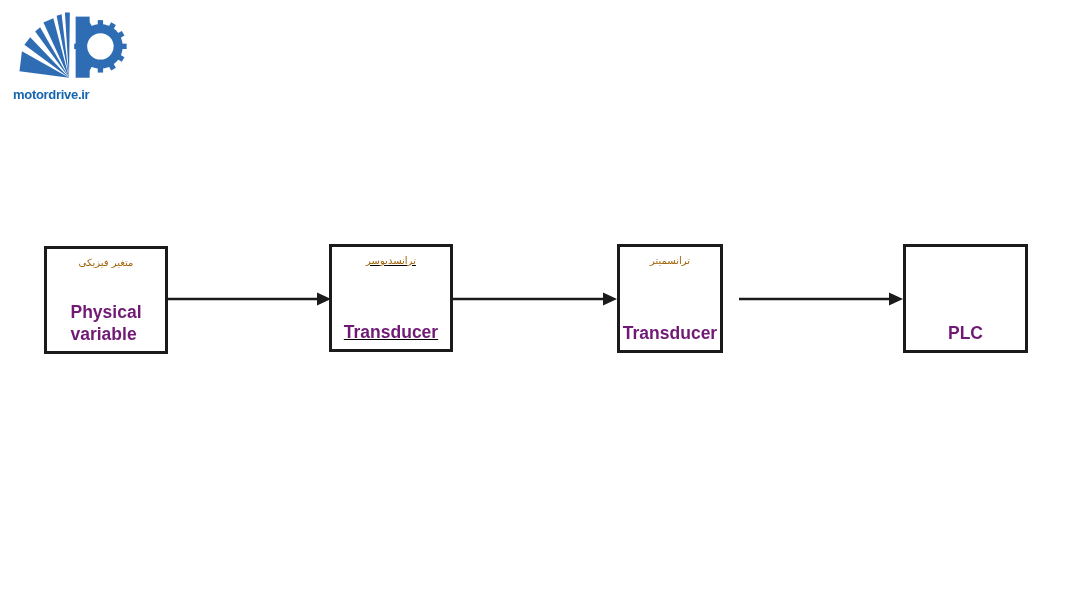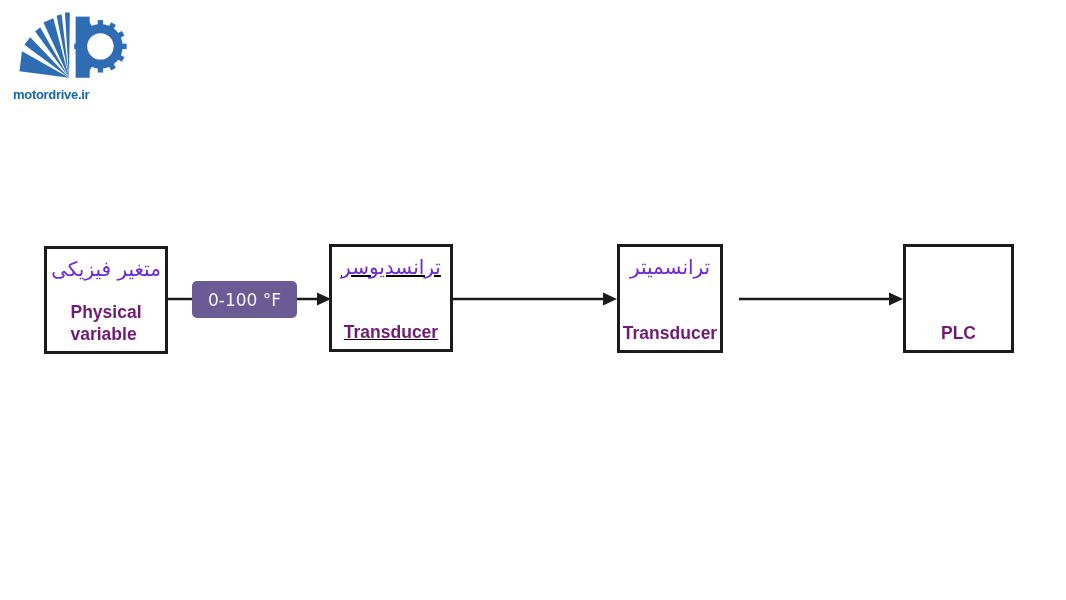--- a/index.html
+++ b/index.html
@@ -32,26 +32,26 @@
     border: 3px solid #1b1b1b;
     display: flex;
     flex-direction: column;
     align-items: center;
     justify-content: space-between;
     padding: 8px 4px 6px;
   }
   .node-1 { left: 44px;  top: 246px; width: 124px; height: 108px; }
   .node-2 { left: 329px; top: 244px; width: 124px; height: 108px; text-decoration: underline; }
   .node-3 { left: 617px; top: 244px; width: 106px; height: 109px; }
-  .node-4 { left: 903px; top: 244px; width: 111px; height: 109px; }
+  .node-4 { left: 903px; top: 244px; width: 125px; height: 109px; }
 
   .fa-label {
     font-family: "DejaVu Sans", sans-serif;
-    font-size: 20px;
-    color: #6d28d9;
+    font-size: 10px;
+    color: #a16207;
     direction: rtl;
     line-height: 1.25;
   }
   .en-label {
     font-family: "Liberation Sans", sans-serif;
     font-weight: bold;
     font-size: 17.5px;
     color: #701a75;
     text-align: left;
     line-height: 1.22;
@@ -122,21 +122,20 @@
     <g stroke="#1b1b1b" stroke-width="2.6" fill="#1b1b1b">
       <line x1="168" y1="299" x2="319" y2="299"></line>
       <polygon points="317,292.5 331,299 317,305.5" stroke="none"></polygon>
       <line x1="453" y1="299" x2="605" y2="299"></line>
       <polygon points="603,292.5 617,299 603,305.5" stroke="none"></polygon>
       <line x1="739" y1="299" x2="891" y2="299"></line>
       <polygon points="889,292.5 903,299 889,305.5" stroke="none"></polygon>
     </g>
   </svg>
 
-  <div class="range-badge">0-100 °F</div>
 
   <div class="node node-1">
     <span class="fa-label" dir="rtl">متغیر فیزیکی</span>
     <span class="en-label">Physical
 variable</span>
   </div>
 
   <div class="node node-2">
     <span class="fa-label" dir="rtl">ترانسدیوسر</span>
     <span class="en-label">Transducer</span>

